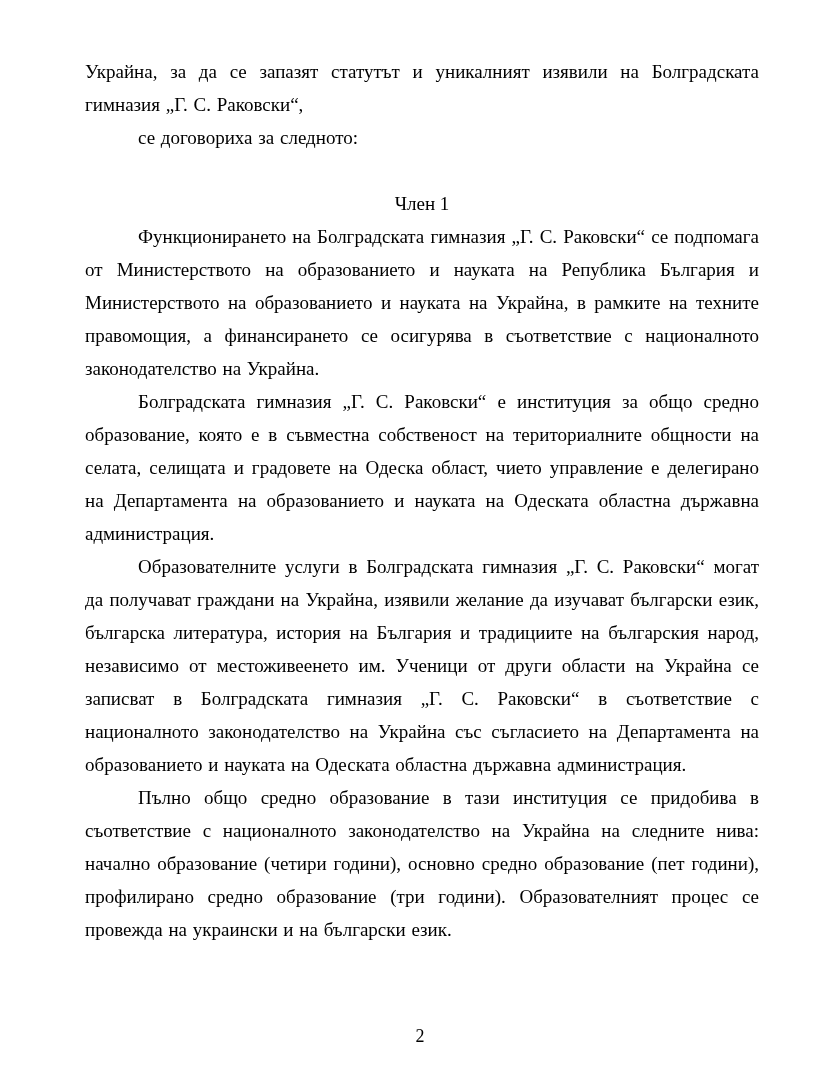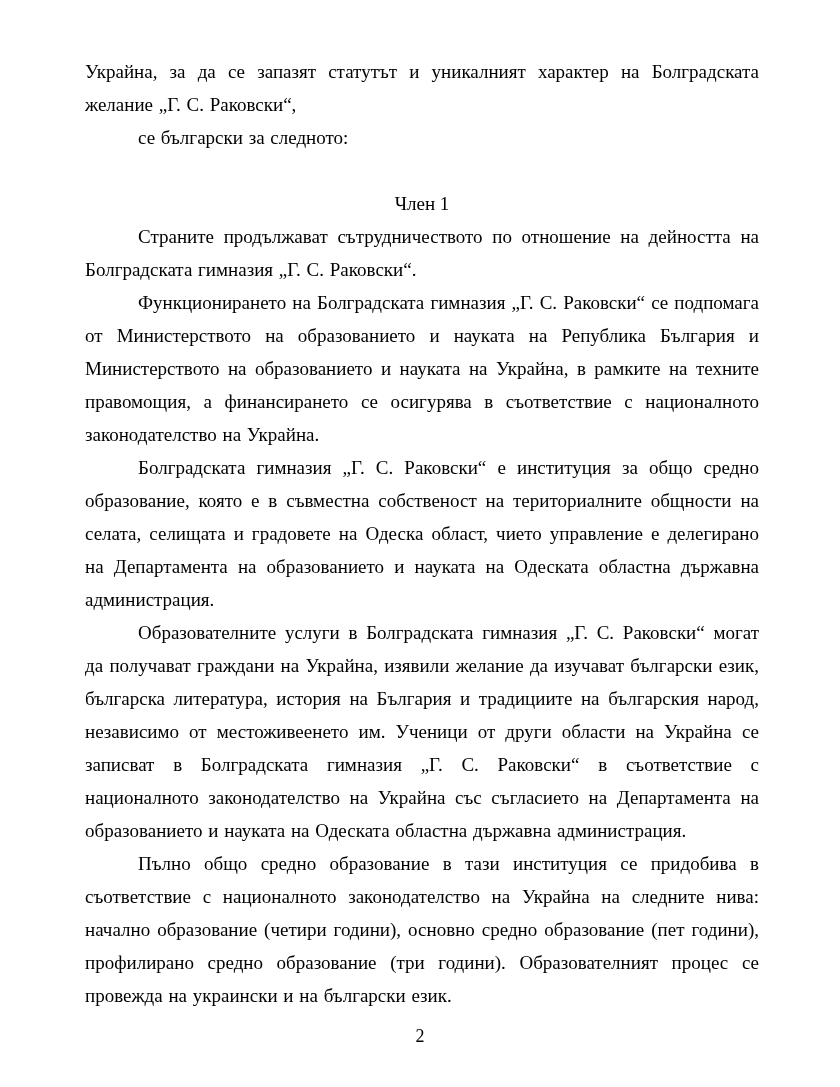--- a/index.html
+++ b/index.html
@@ -55,23 +55,22 @@
     text-align: center;
     font-size: 18px;
     line-height: 33px;
   }
 </style>
 </head>
 <body>
 
 <div class="page">
   <div class="doc-body">
-    <p class="para continuation">Украйна, за да се запазят статутът и уникалният характер на Болградската желание „Г. С. Раковски“,</p>
-    <p class="para">се български за следното:</p>
+    <p class="para continuation">Украйна, за да се запазят статутът и уникалният изявили на Болградската гимназия „Г. С. Раковски“,</p>
+    <p class="para">се договориха за следното:</p>
     <p class="heading">Член 1</p>
-    <p class="para">Страните продължават сътрудничеството по отношение на дейността на Болградската гимназия „Г. С. Раковски“.</p>
     <p class="para">Функционирането на Болградската гимназия „Г. С. Раковски“ се подпомага от Министерството на образованието и науката на Република България и Министерството на образованието и науката на Украйна, в рамките на техните правомощия, а финансирането се осигурява в съответствие с националното законодателство на Украйна.</p>
     <p class="para">Болградската гимназия „Г. С. Раковски“ е институция за общо средно образование, която е в съвместна собственост на териториалните общности на селата, селищата и градовете на Одеска област, чието управление е делегирано на Департамента на образованието и науката на Одеската областна държавна администрация.</p>
     <p class="para">Образователните услуги в Болградската гимназия „Г. С. Раковски“ могат да получават граждани на Украйна, изявили желание да изучават български език, българска литература, история на България и традициите на българския народ, независимо от местоживеенето им. Ученици от други области на Украйна се записват в Болградската гимназия „Г. С. Раковски“ в съответствие с националното законодателство на Украйна със съгласието на Департамента на образованието и науката на Одеската областна държавна администрация.</p>
     <p class="para">Пълно общо средно образование в тази институция се придобива в съответствие с националното законодателство на Украйна на следните нива: начално образование (четири години), основно средно образование (пет години), профилирано средно образование (три години). Образователният процес се провежда на украински и на български език.</p>
   </div>
   <div class="page-number">2</div>
 </div>
 
 </body></html>

